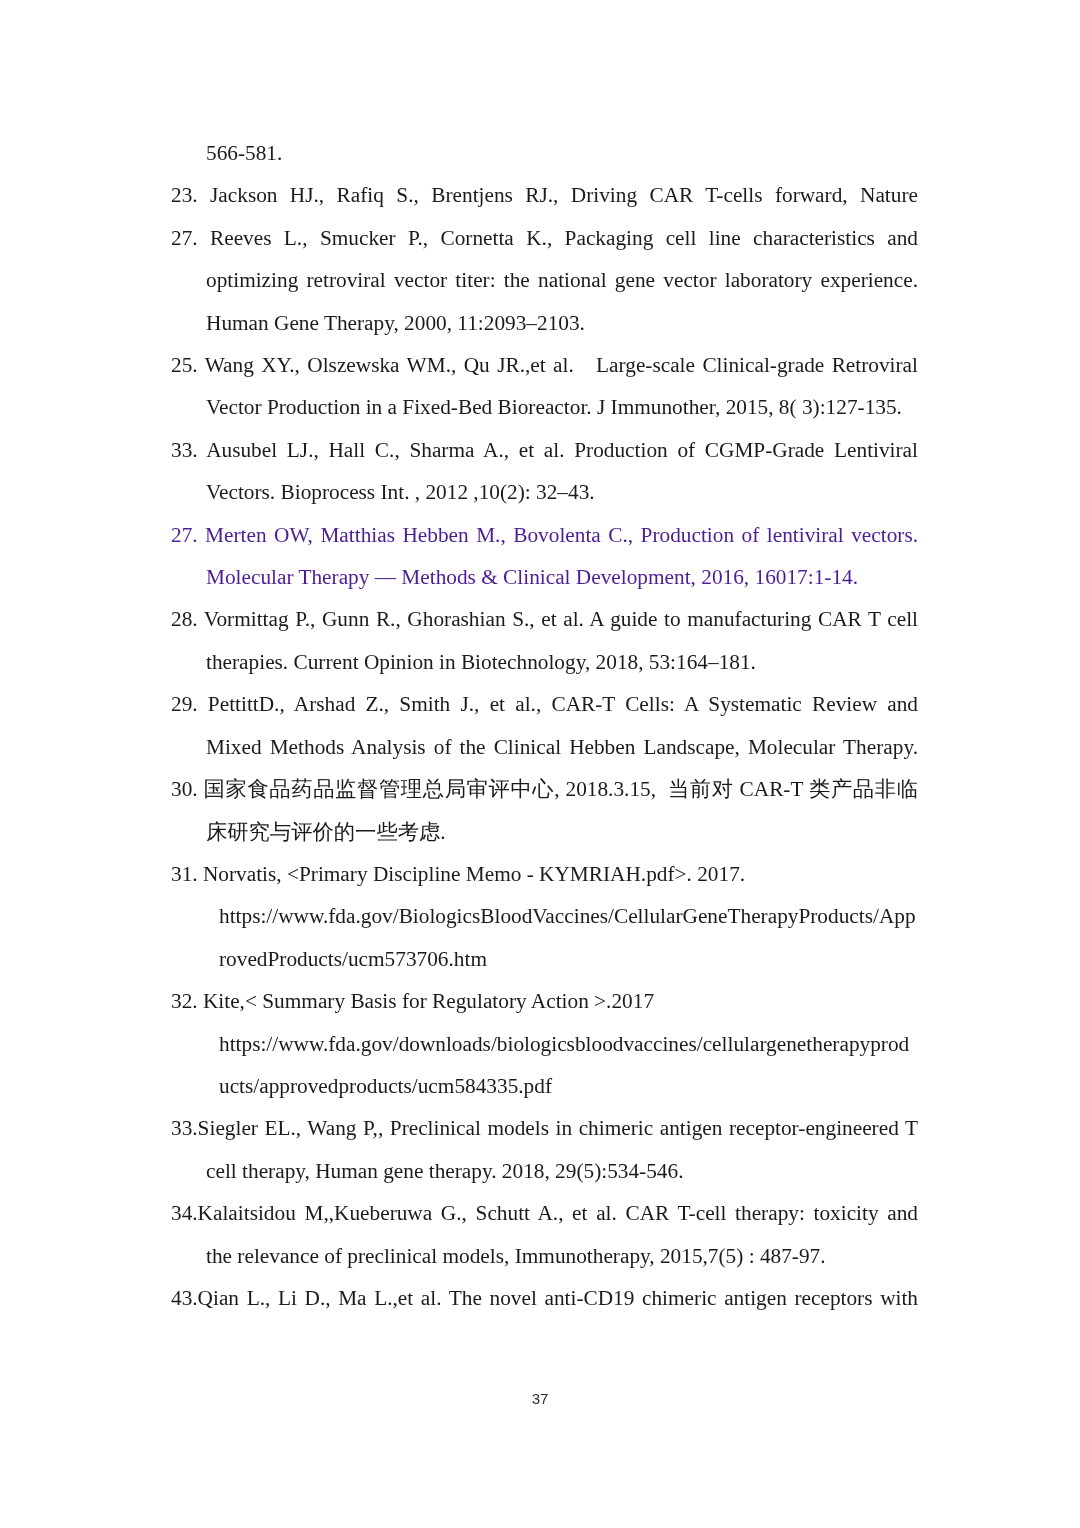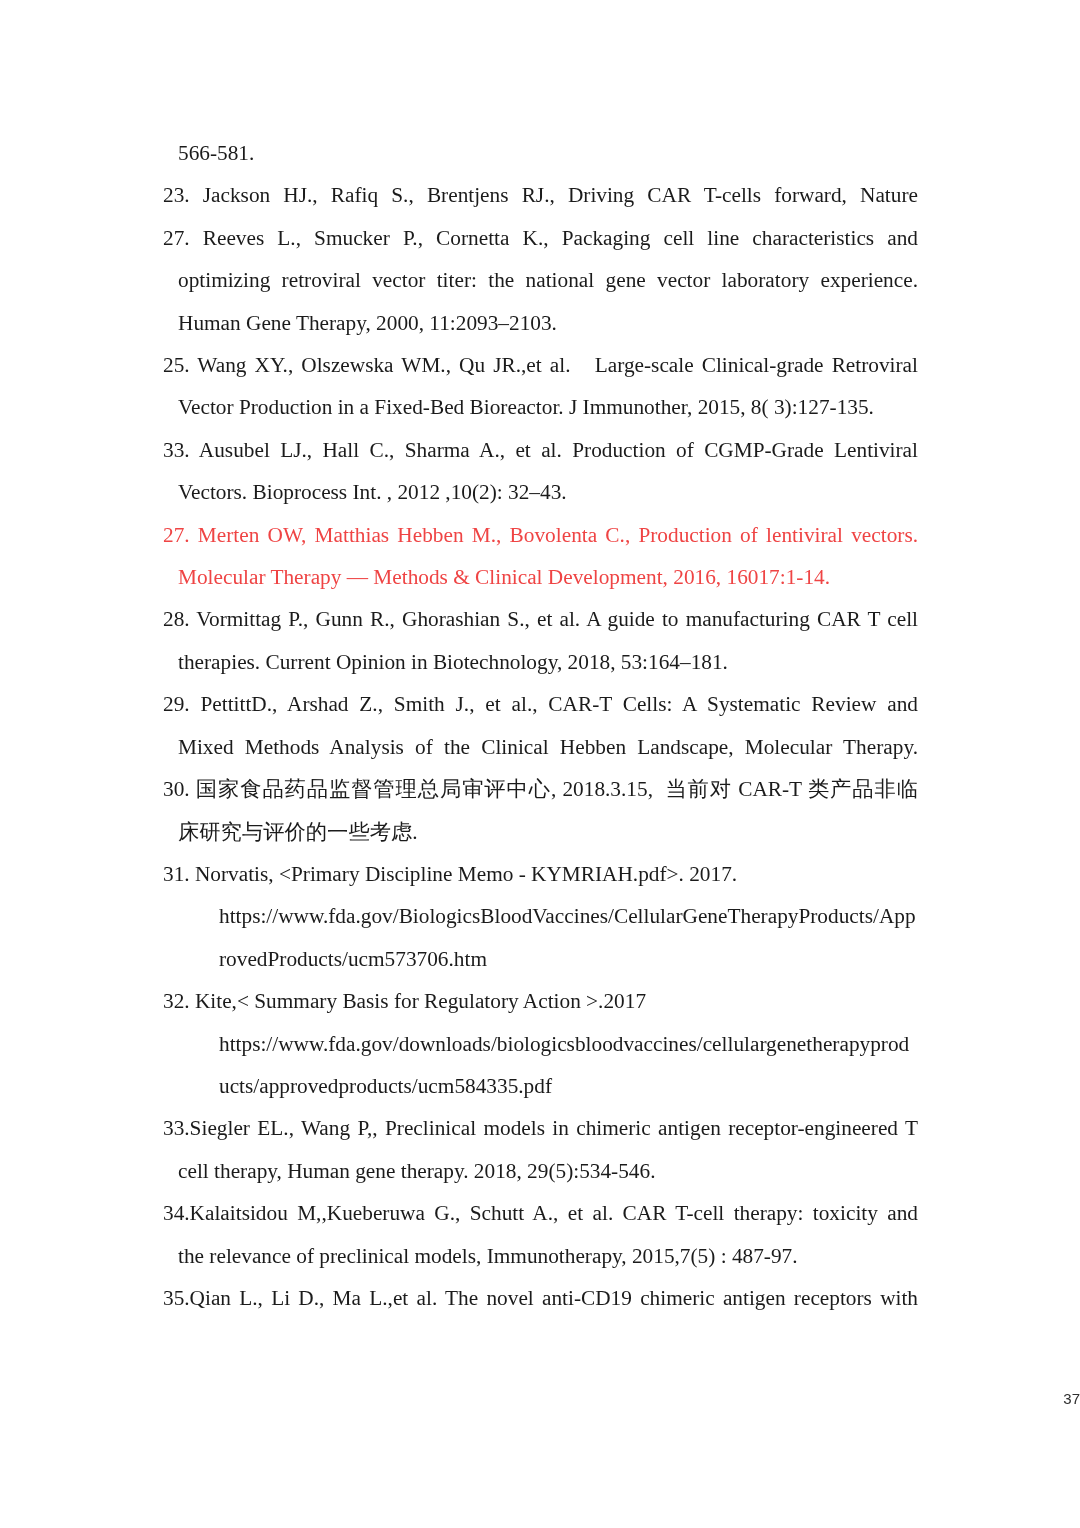--- a/index.html
+++ b/index.html
@@ -20,34 +20,34 @@
     position: absolute;
     left: 163px;
     top: 132px;
     width: 755px;
   }
   .reference { margin: 0; }
   .line {
     font-size: 21.3px;
     line-height: 42.4px;
   }
-  .indent-num  { margin-left: 0; }
-  .indent-cont { margin-left: 15px; }
+  .indent-num  { margin-left: 8px; }
+  .indent-cont { margin-left: 43px; }
   .indent-url  { margin-left: 56px; white-space: nowrap; }
   .nw { white-space: nowrap; }
   .j {
     text-align: justify;
     text-align-last: justify;
   }
   .page-number {
     position: absolute;
     top: 1390px;
     left: 0;
     width: 1080px;
-    text-align: right;
+    text-align: center;
     font-family: "Liberation Sans", "DejaVu Sans", sans-serif;
     font-size: 15px;
     color: #2e2e2e;
   }
 </style>
 </head>
 <body>
 
 <div class="page">
   <div class="content">
@@ -63,21 +63,21 @@
         <div class="line indent-cont nw">Human Gene Therapy, 2000, 11:2093–2103.</div>
       </div>
       <div class="reference">
         <div class="line indent-num j">25. Wang XY., Olszewska WM., Qu JR.,et al.&nbsp;&nbsp; Large-scale Clinical-grade Retroviral</div>
         <div class="line indent-cont nw">Vector Production in a Fixed-Bed Bioreactor. J Immunother, 2015, 8( 3):127-135.</div>
       </div>
       <div class="reference">
         <div class="line indent-num j">33. Ausubel LJ., Hall C., Sharma A., et al. Production of CGMP-Grade Lentiviral</div>
         <div class="line indent-cont nw">Vectors. Bioprocess Int. , 2012 ,10(2): 32–43.</div>
       </div>
-      <div class="reference" style="color: #ef4444;">
+      <div class="reference" style="color: #4c1d95;">
         <div class="line indent-num j">27. Merten OW, Matthias Hebben M., Bovolenta C., Production of lentiviral vectors.</div>
         <div class="line indent-cont nw">Molecular Therapy — Methods &amp; Clinical Development, 2016, 16017:1-14.</div>
       </div>
       <div class="reference">
         <div class="line indent-num j">28. Vormittag P., Gunn R., Ghorashian S., et al. A guide to manufacturing CAR T cell</div>
         <div class="line indent-cont nw">therapies. Current Opinion in Biotechnology, 2018, 53:164–181.</div>
       </div>
       <div class="reference">
         <div class="line indent-num j">29. PettittD., Arshad Z., Smith J., et al., CAR-T Cells: A Systematic Review and</div>
         <div class="line indent-cont j">Mixed Methods Analysis of the Clinical Hebben Landscape, Molecular Therapy.</div>
@@ -98,17 +98,17 @@
       </div>
       <div class="reference">
         <div class="line indent-num j">33.Siegler EL., Wang P,, Preclinical models in chimeric antigen receptor-engineered T</div>
         <div class="line indent-cont nw">cell therapy, Human gene therapy. 2018, 29(5):534-546.</div>
       </div>
       <div class="reference">
         <div class="line indent-num j">34.Kalaitsidou M,,Kueberuwa G., Schutt A., et al. CAR T-cell therapy: toxicity and</div>
         <div class="line indent-cont nw">the relevance of preclinical models, Immunotherapy, 2015,7(5) : 487-97.</div>
       </div>
       <div class="reference">
-        <div class="line indent-num j">35.Qian L., Li D., Ma L.,et al. The novel anti-CD19 chimeric antigen receptors with</div>
+        <div class="line indent-num j">43.Qian L., Li D., Ma L.,et al. The novel anti-CD19 chimeric antigen receptors with</div>
       </div>
     </div>
   <div class="page-number">37</div>
 </div>
 
 </body></html>

